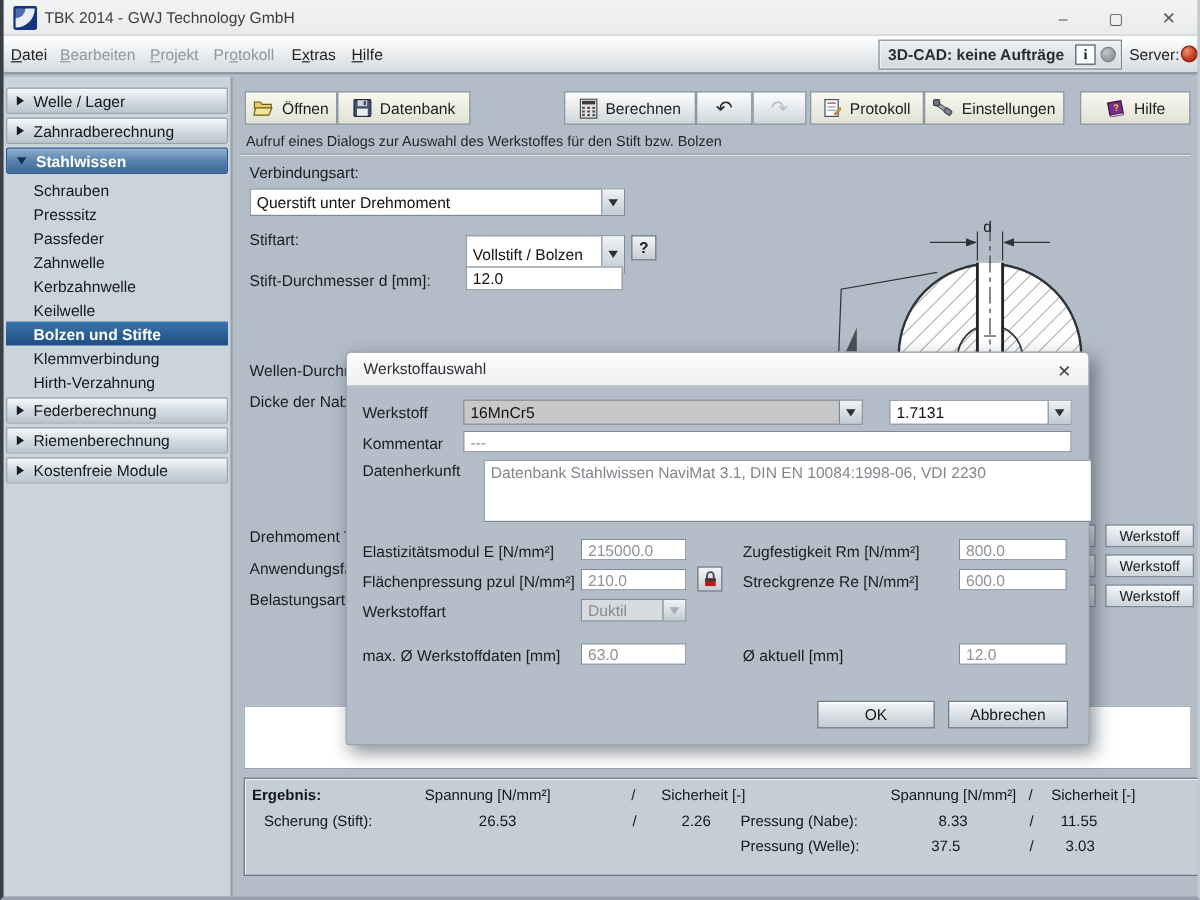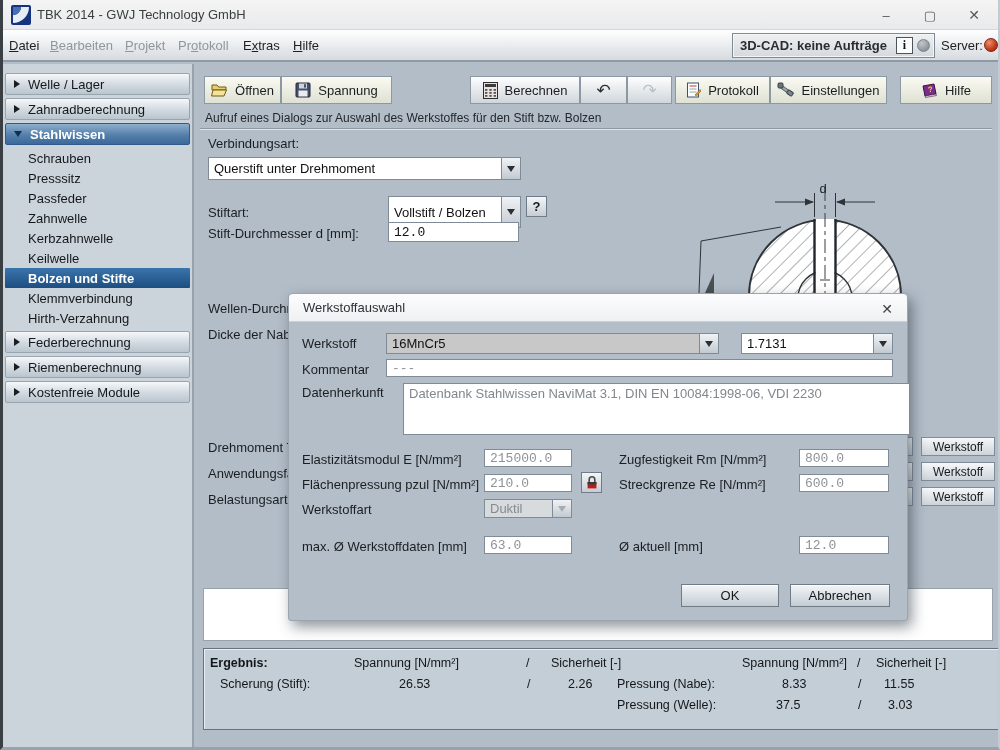--- a/index.html
+++ b/index.html
@@ -60,21 +60,21 @@
   .combo{position:absolute;background:#ffffff;border:1px solid #7f8c98;display:flex;align-items:center;}
   .combo .val{flex:1;font-size:13px;padding:0 5px;color:#111;white-space:nowrap;overflow:hidden;}
   .combo .arrow{width:19px;align-self:stretch;border-left:1px solid #7f8c98;background:linear-gradient(#f0f3f5,#c2cad1);
                 display:flex;align-items:center;justify-content:center;}
   .combo .arrow::after{content:"";width:0;height:0;border-top:6px solid #2c3035;border-left:4.5px solid transparent;border-right:4.5px solid transparent;}
   .combo.gray-field{background:#c8c8c8;}
   .combo.disabled .val{color:#858b91;}
   .combo.disabled{background:#d7dbde;}
   .combo.disabled .arrow::after{border-top-color:#a7adb3;}
   .tinput{position:absolute;background:#ffffff;border:1px solid #7f8c98;font-size:13px;padding:0 5px;color:#111;
-          display:flex;align-items:center;font-family:Liberation Mono, monospace;}
+          display:flex;align-items:center;}
   .tinput.dis{color:#8d9399;}
   .sqbtn{position:absolute;border:1px solid #6f7c88;background:linear-gradient(#f3f6f8,#c6cdd3);
          display:flex;align-items:center;justify-content:center;font-size:13px;font-weight:bold;color:#16181b;}
   .arrbtn{position:absolute;width:19px;height:19px;border:1px solid #7f8c98;background:linear-gradient(#f0f3f5,#c2cad1);
           display:flex;align-items:center;justify-content:center;}
   .arrbtn::after{content:"";width:0;height:0;border-top:6px solid #2c3035;border-left:4.5px solid transparent;border-right:4.5px solid transparent;}
   .wbtn{position:absolute;width:74px;height:19px;border:1px solid #7f8c98;background:linear-gradient(#f6f8fa,#ccd3d9);
         font-size:12px;color:#16181b;display:flex;align-items:center;justify-content:center;}
 
   .whitebox{position:absolute;left:200px;top:588px;width:790px;height:53px;background:#ffffff;border:1px solid #97a2ab;}
@@ -198,21 +198,21 @@
     </svg>
     <span>Öffnen</span>
   </div>
   <div class="tbtn beige" style="left:278px;width:111px">
     <svg width="16" height="16" viewBox="0 0 16 16">
       <rect x="1" y="1" width="14" height="14" rx="1" fill="#45516b" stroke="#20293a"></rect>
       <rect x="4" y="1.5" width="8" height="5" fill="#cdd4dc"></rect>
       <rect x="9" y="2.2" width="2" height="3.4" fill="#45516b"></rect>
       <rect x="3.5" y="8.5" width="9" height="6" fill="#e9edf1"></rect>
     </svg>
-    <span>Spannung</span>
+    <span>Datenbank</span>
   </div>
   <div class="tbtn" style="left:467px;width:110px">
     <svg width="15" height="17" viewBox="0 0 15 17">
       <rect x="0.5" y="0.5" width="14" height="16" fill="#e8e3e0" stroke="#2b2b2b"></rect>
       <rect x="2" y="2" width="11" height="3" fill="#3b3b3b"></rect>
       <g fill="#555">
         <rect x="2" y="7" width="2.4" height="1.8"></rect>
           <rect x="6.3" y="7" width="2.4" height="1.8"></rect>
           <rect x="10.6" y="7" width="2.4" height="1.8"></rect>
         <rect x="2" y="10" width="2.4" height="1.8"></rect>
@@ -289,21 +289,21 @@
     <polyline points="168,92 88,106 86,158" fill="none" stroke="#2e3338" stroke-width="1"></polyline>
     <polygon points="101,138 92,158 101,158" fill="#4a4f54"></polygon>
   </svg>
 
   <span class="flabel" style="left:205px;top:136px">Verbindungsart:</span>
   <div class="combo" style="left:205px;top:157px;width:313px;height:23px">
     <span class="val">Querstift unter Drehmoment</span>
     <span class="arrow"></span>
   </div>
 
-  <span class="flabel" style="left:205px;top:205px">Stiftart:</span>
+  <span class="flabel" style="left:205px;top:192px">Stiftart:</span>
   <div class="combo" style="left:385px;top:196px;width:133px;height:32px">
     <span class="val">Vollstift / Bolzen</span>
     <span class="arrow"></span>
   </div>
   <div class="sqbtn" style="left:523px;top:196px;width:21px;height:21px">?</div>
 
   <span class="flabel" style="left:205px;top:226px">Stift-Durchmesser d [mm]:</span>
   <div class="tinput" style="left:385px;top:222px;width:131px;height:20px">12.0</div>
 
   <span class="flabel" style="left:205px;top:301px">Wellen-Durchm</span>

